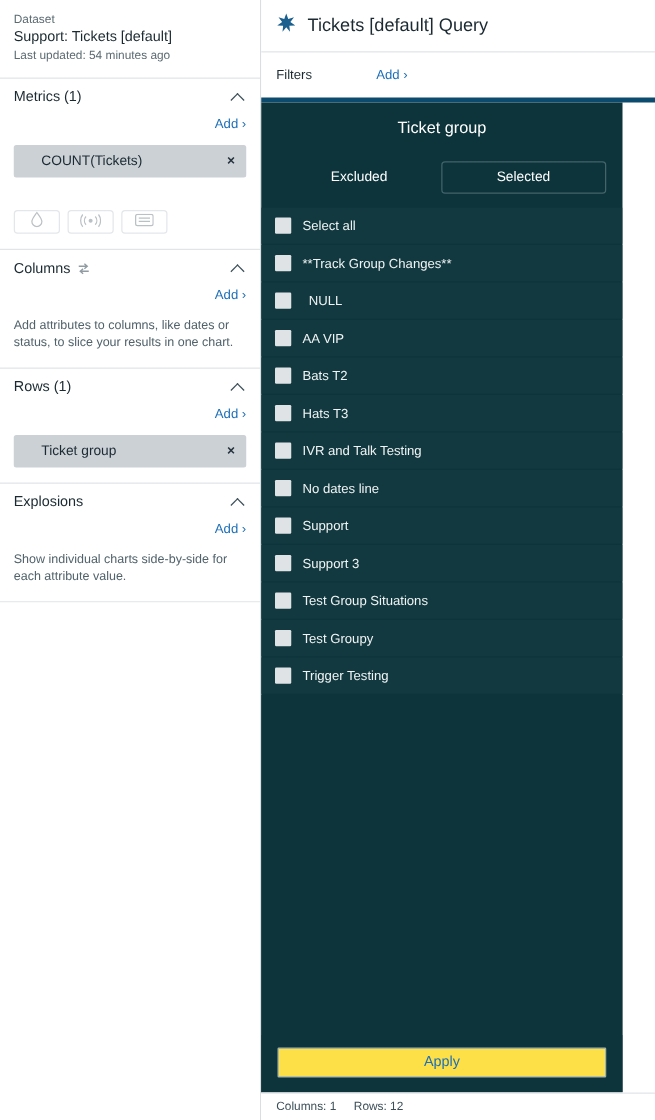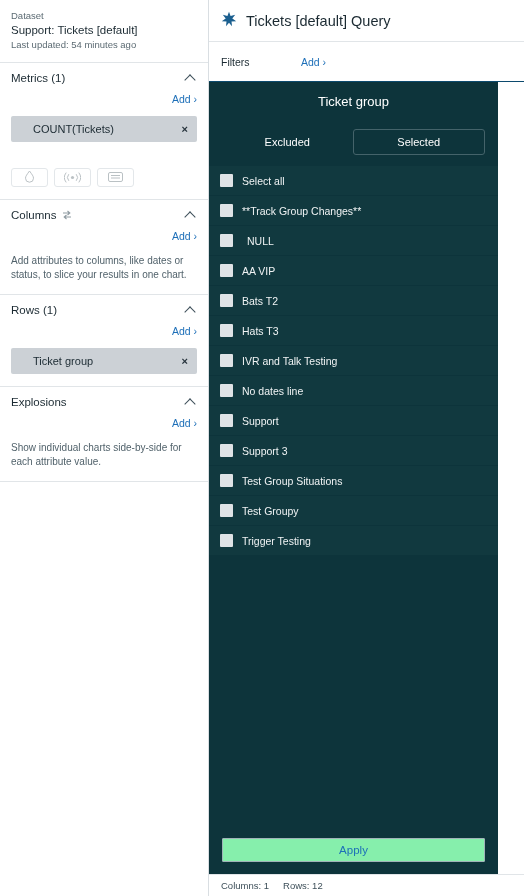--- a/index.html
+++ b/index.html
@@ -68,21 +68,21 @@
 
   
   .right { width: 315px; height: 896px; background:#fff; display:flex; flex-direction:column; }
   .q-header {
     height: 42px; display: flex; align-items: center; gap: 9px;
     padding: 0 12px; border-bottom: 1px solid #e1e5e8;
   }
   .q-title { font-size: 14.5px; color: #1b2a32; }
   .filters-row {
     height: 40px; display: flex; align-items: center; padding: 0 12px;
-    border-bottom: 1px solid #0c4a6e;
+    border-bottom: 4px solid #0c4a6e;
   }
   .filters-label { font-size: 10.5px; color: #1b2a32; width: 80px; }
 
   .dark-panel {
     width: 289px; margin: 0 0 0 0;
     background: #0d343b;
     display: flex; flex-direction: column;
     flex: 1; min-height: 0;
   }
   .dp-title {
@@ -114,21 +114,21 @@
   }
   .cb {
     width: 13px; height: 13px; background: #dfe3e6; border-radius: 1px; flex: none;
   }
   .li-label { font-size: 10.5px; color: #f0f3f4; margin-left: 9px; }
   .li-label.indent { margin-left: 14px; }
   .list-rest { flex: 1; background: #0d343b; }
 
   .apply-wrap { padding: 10px 13px 12px 13px; background: #0d343b; }
   .apply-btn {
-    width: 100%; height: 24px; background: #86efac; border: 1px solid #9fb3b8;
+    width: 100%; height: 24px; background: #fde047; border: 1px solid #9fb3b8;
     color: #1d6fb8; font-size: 11.5px; cursor: pointer; border-radius: 1px;
     font-family: "Liberation Sans", sans-serif;
   }
   .status-bar {
     height: 22px; display: flex; align-items: center; gap: 14px;
     padding: 0 12px; background: #fff;
     border-top: 1px solid #e1e5e8;
   }
   .status-txt { font-size: 9.5px; color: #3d4f59; }
 </style>

